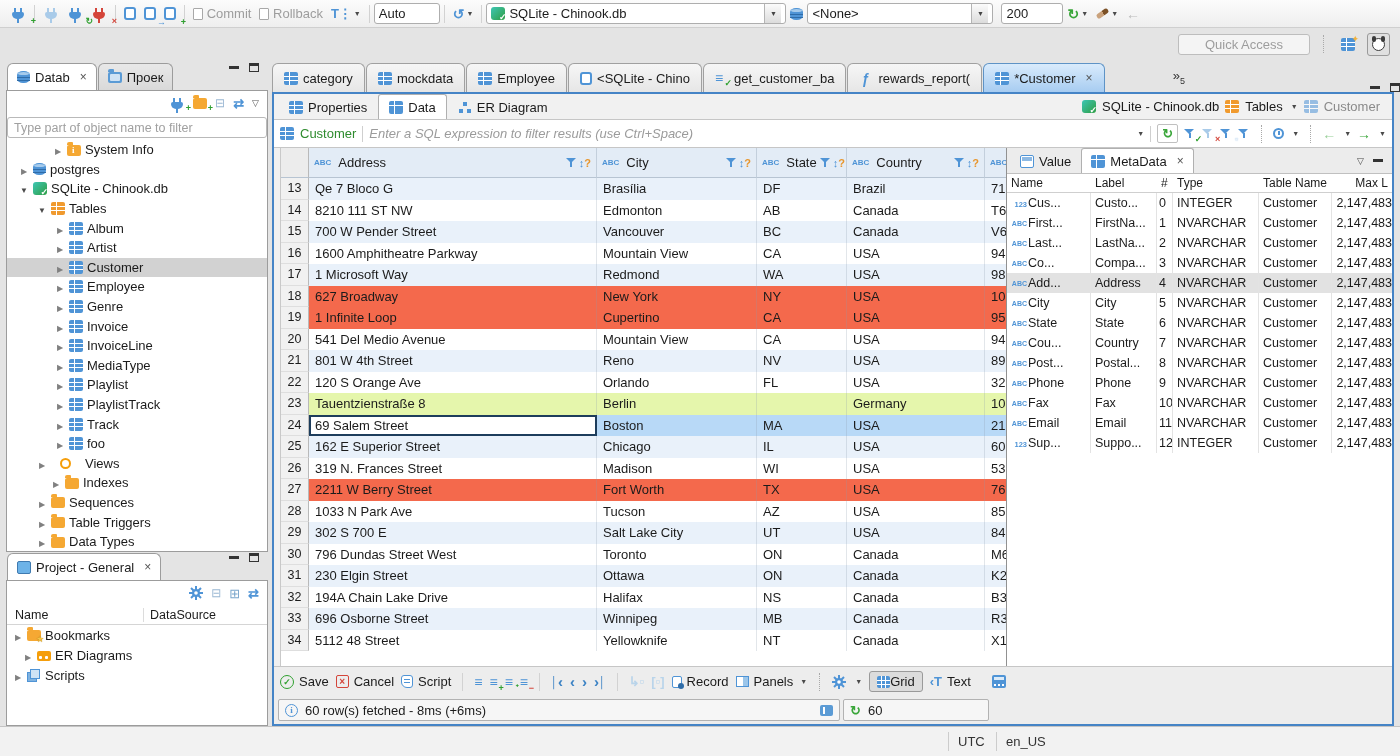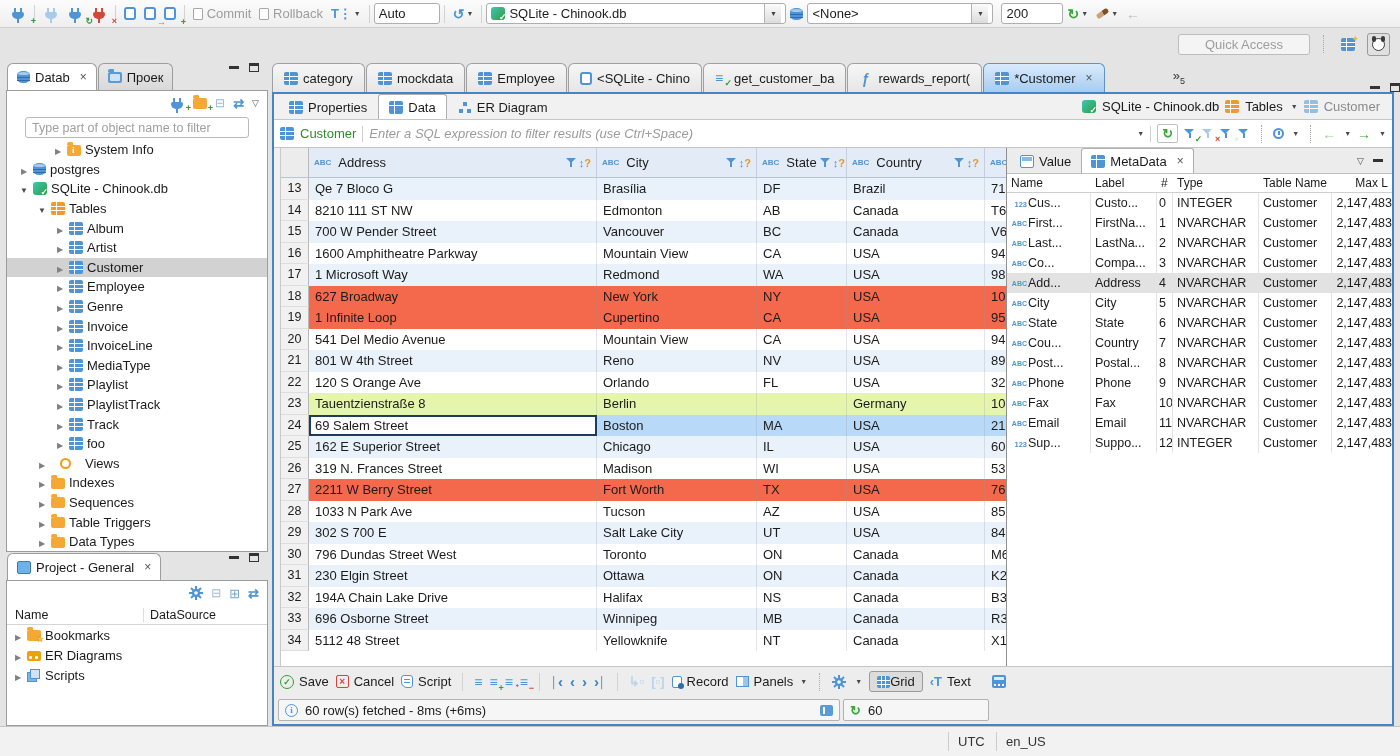--- a/index.html
+++ b/index.html
@@ -86,21 +86,21 @@
   .tb2{position:absolute;left:0;top:28px;width:1400px;height:32px;display:flex;align-items:center;justify-content:flex-end;padding:0 10px;gap:8px}
   .qa-box{width:132px;height:21px;border:1px solid #bdbdbd;border-radius:3px;color:#9d9d9d;display:flex;align-items:center;justify-content:center;background:#f4f4f4}
   .logo-btn{border:1px solid #9a9a9a;background:#e0e0e0;border-radius:3px;padding:2px;display:inline-flex}
   
   .panel{position:absolute;background:#fff;border:1px solid #9c9c9c}
   .ptabs{position:absolute;left:0;top:-28px;height:28px;width:100%;display:flex;align-items:flex-start}
   .ptab{display:inline-flex;align-items:center;gap:5px;height:27px;padding:0 9px;border:1px solid #9c9c9c;border-bottom:none;border-radius:6px 6px 0 0;background:linear-gradient(#e8e8e8,#d9d9d9);font-size:13px;margin-right:1px}
   .ptab.active{background:#fff}
   .ptoolbar{height:24px;display:flex;align-items:center;justify-content:flex-end;gap:8px;padding:0 8px;background:#fff}
   .gico{color:#9bb8d4;font-size:12px}
-  .filterbox{margin:2px 18px;height:21px;border:1px solid #b9b9b9;border-radius:3px;color:#a0a0a0;font-size:12.5px;display:flex;align-items:center;padding:0 6px;background:#fff}
+  .filterbox{margin:2px 0;height:21px;border:1px solid #b9b9b9;border-radius:3px;color:#a0a0a0;font-size:12.5px;display:flex;align-items:center;padding:0 6px;background:#fff}
   .tree{overflow:hidden}
   .titem{height:19.6px;display:flex;align-items:center;gap:4px;white-space:nowrap}
   .titem .tw{width:10px;flex:none;text-align:center}
   .titem.collapsed .tw::before{content:"▶";font-size:8px;color:#808080}
   .titem.expanded .tw::before{content:"▼";font-size:8px;color:#4a4a4a}
   .titem.selected{background:#d2d2d2}
   .pg-header{height:20px;display:flex;border-bottom:1px solid #d5d5d5;font-size:12.5px;align-items:center}
   .pg-header .h1{width:137px;padding-left:8px;border-right:1px solid #dcdcdc}
   .pg-header .h2{padding-left:6px}
   
@@ -373,21 +373,21 @@
         <div class="titem collapsed" style="padding-left: 48px;">
           <span class="tw"></span>
           <span class="ic-slot table-icon"></span>
           <span>foo</span>
         </div>
         <div class="titem collapsed" style="padding-left: 30px; gap: 12px;">
           <span class="tw"></span>
           <span class="ic-slot views-icon"></span>
           <span>Views</span>
         </div>
-        <div class="titem collapsed" style="padding-left: 30px; align-items: center;">
+        <div class="titem collapsed" style="padding-left: 44px; align-items: center;">
           <span class="tw"></span>
           <span class="ic-slot folder-icon"></span>
           <span>Indexes</span>
         </div>
         <div class="titem collapsed" style="padding-left: 30px;">
           <span class="tw"></span>
           <span class="ic-slot folder-icon"></span>
           <span>Sequences</span>
         </div>
         <div class="titem collapsed" style="padding-left: 30px;">
@@ -433,21 +433,21 @@
     <div class="pg-header">
       <div class="h1">Name</div>
       <div class="h2">DataSource</div>
     </div>
     <div class="tree">
       <div class="titem collapsed" style="padding-left:6px;height:20px">
           <span class="tw"></span>
           <span class="ic-slot bookmarks-folder-icon"></span>
           <span>Bookmarks</span>
         </div>
-        <div class="titem collapsed" style="padding-left:6px;height:20px">
+        <div class="titem collapsed" style="padding-left:16px;height:20px">
           <span class="tw"></span>
           <span class="ic-slot er-diagrams-icon"></span>
           <span>ER Diagrams</span>
         </div>
         <div class="titem collapsed" style="padding-left:6px;height:20px">
           <span class="tw"></span>
           <span class="ic-slot scripts-icon"></span>
           <span>Scripts</span>
         </div>
     </div>

